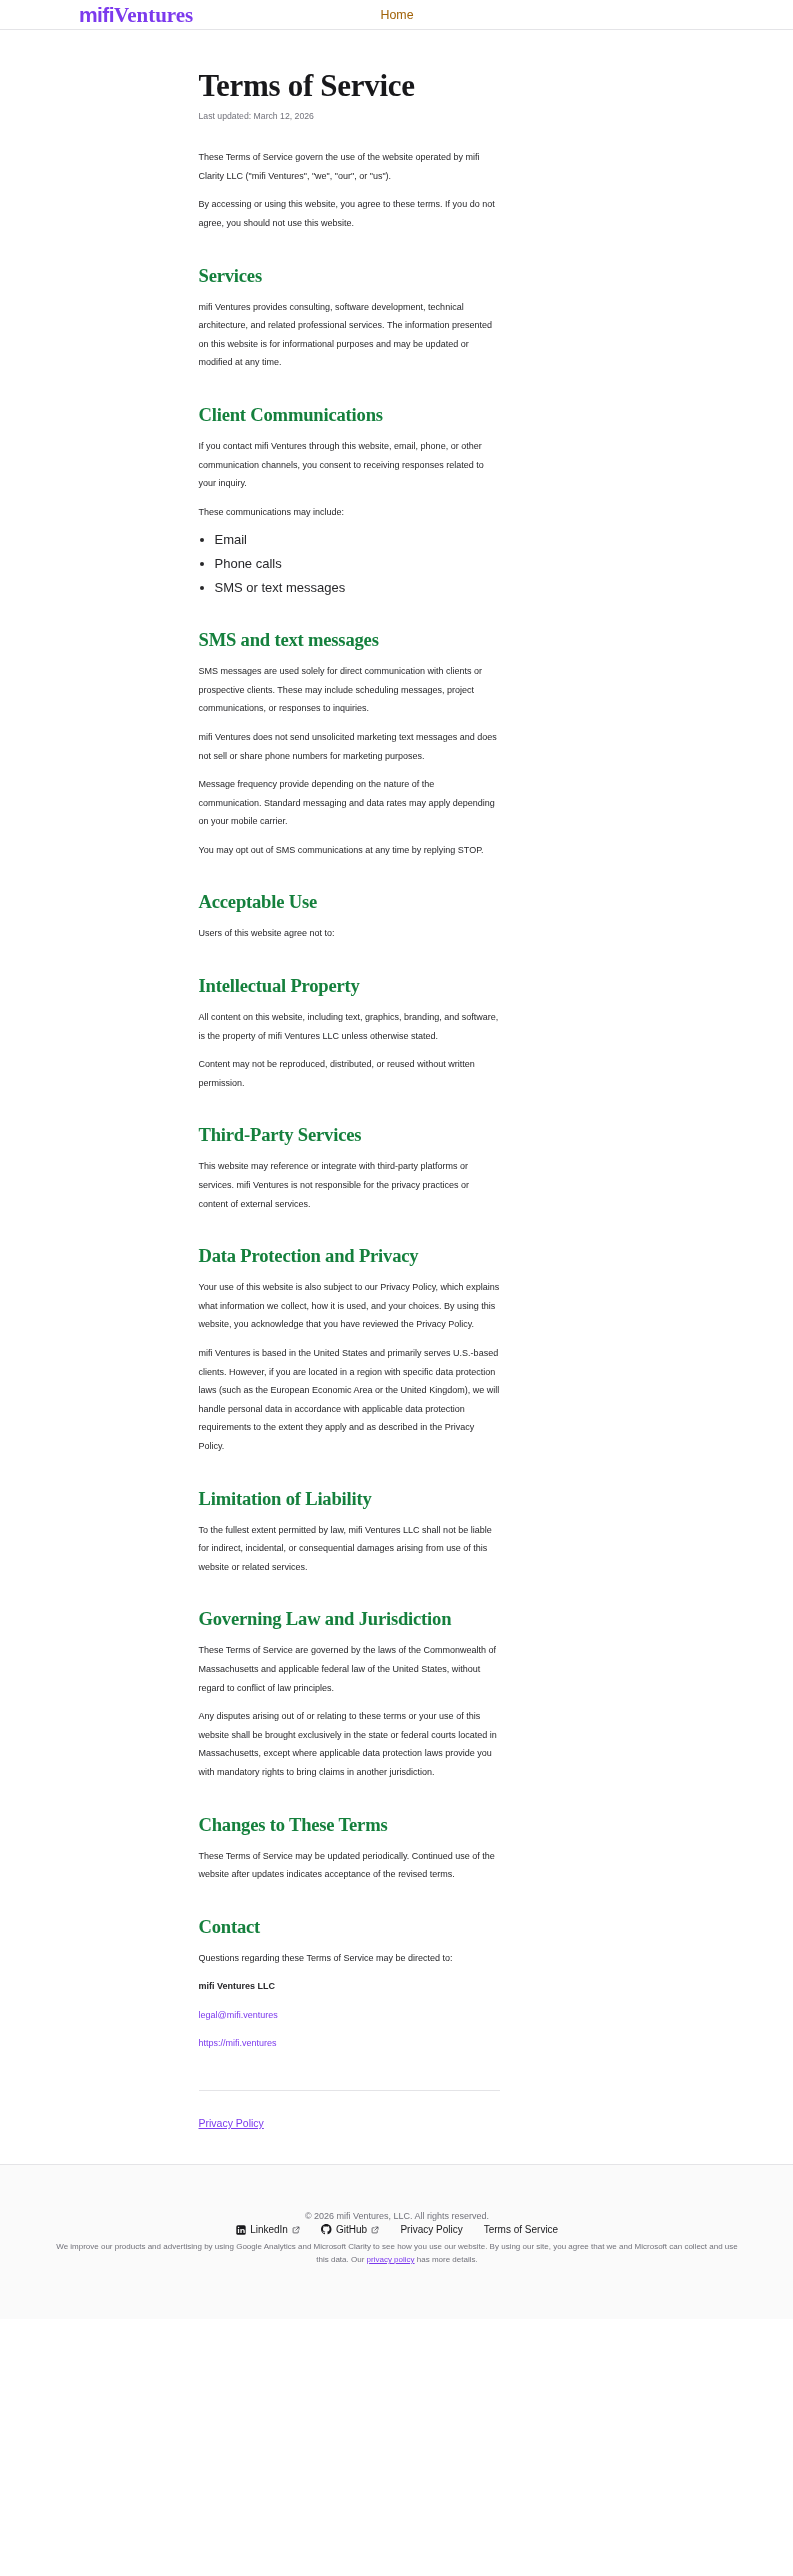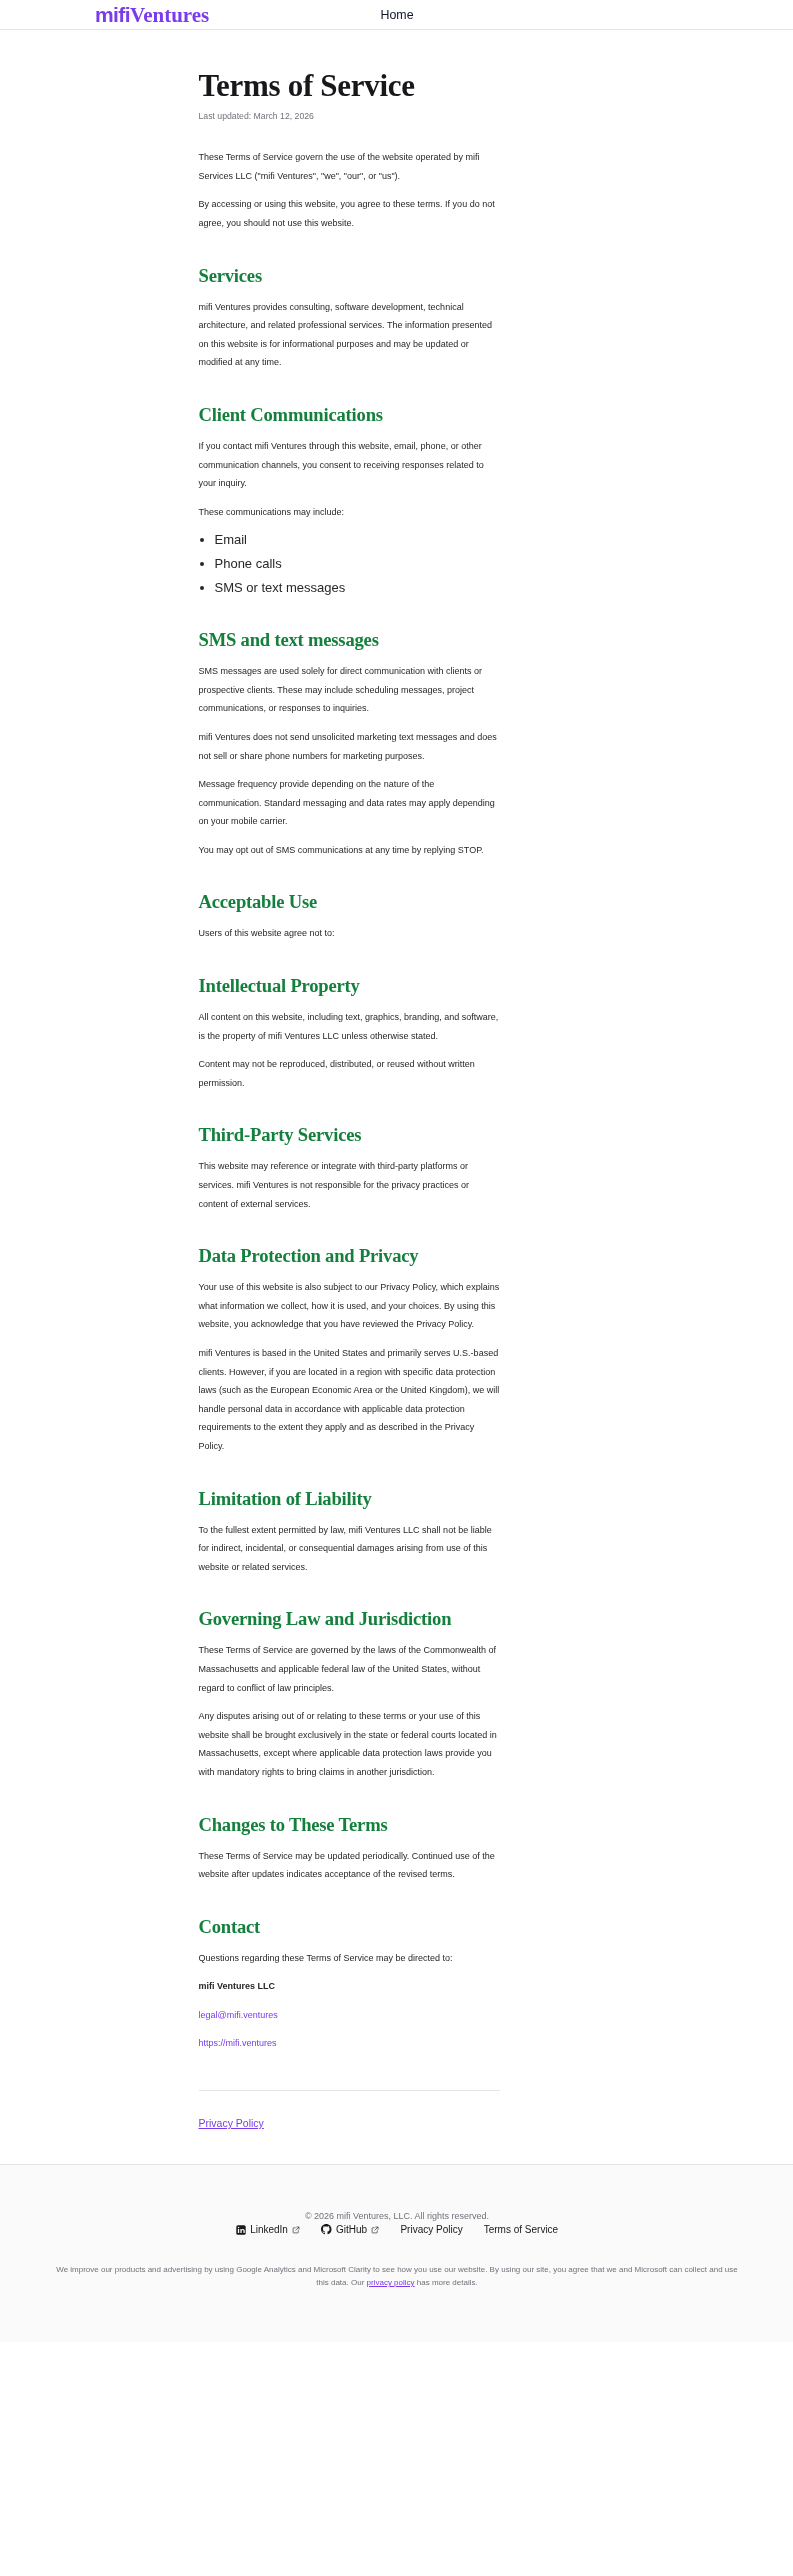--- a/index.html
+++ b/index.html
@@ -11,39 +11,38 @@
   }
 
   
   .site-header {
     height: 30px;
     background: #ffffff;
     border-bottom: 0.6px solid #e4e4e7;
     position: relative;
     display: flex;
     align-items: center;
-    padding-left: 16px;
   }
   .logo {
     margin-left: 79px;
     font-size: 21px;
     line-height: 1;
     color: #7c3aed;
     text-decoration: none;
     white-space: nowrap;
     cursor: pointer;
   }
   .logo .logo-sans { font-family: "Liberation Sans", sans-serif; font-weight: 800; letter-spacing: -0.6px; }
   .logo .logo-serif { font-family: "Liberation Serif", serif; font-weight: 700; }
   .nav-home {
     position: absolute;
     left: 50%;
     transform: translateX(-50%);
     font-size: 12.4px;
-    color: #0f172a;
+    color: #a16207;
     text-decoration: none;
     cursor: pointer;
   }
 
   
   .main-wrap {
     width: 397px;
     margin: 0 auto;
     padding-top: 38px;
     padding-bottom: 35px;
@@ -137,21 +136,21 @@
     gap: 4.3px;
     font-size: 10px;
     font-weight: 500;
     color: #18181b;
     text-decoration: none;
     cursor: pointer;
     line-height: 13px;
   }
   .footer-link svg { display: block; }
   .fine-print {
-    margin: 27px auto 0 auto;
+    margin: 4px auto 0 auto;
     max-width: 682px;
     font-size: 8px;
     line-height: 13px;
     color: #71717a;
   }
   .fine-print a {
     color: #7c3aed;
     text-decoration: underline;
     cursor: pointer;
   }
@@ -162,21 +161,21 @@
 <header class="site-header">
   <a class="logo"><span class="logo-sans">mifi</span><span class="logo-serif">Ventures</span></a>
   <a class="nav-home">Home</a>
 </header>
 
 <main class="main-wrap">
   <h1 class="page-title">Terms of Service</h1>
   <p class="updated">Last updated: March 12, 2026</p>
 
   <div class="article" id="article-sections">
-      <p>These Terms of Service govern the use of the website operated by mifi Services LLC ("mifi Ventures", "we", "our", or "us").</p>
+      <p>These Terms of Service govern the use of the website operated by mifi Clarity LLC ("mifi Ventures", "we", "our", or "us").</p>
       <p>By accessing or using this website, you agree to these terms. If you do not agree, you should not use this website.</p>
       <h2>Services</h2>
       <p>mifi Ventures provides consulting, software development, technical architecture, and related professional services. The information presented on this website is for informational purposes and may be updated or modified at any time.</p>
       <h2>Client Communications</h2>
       <p>If you contact mifi Ventures through this website, email, phone, or other communication channels, you consent to receiving responses related to your inquiry.</p>
       <p>These communications may include:</p>
       <ul>
         <li>Email</li>
         <li>Phone calls</li>
         <li>SMS or text messages</li>

